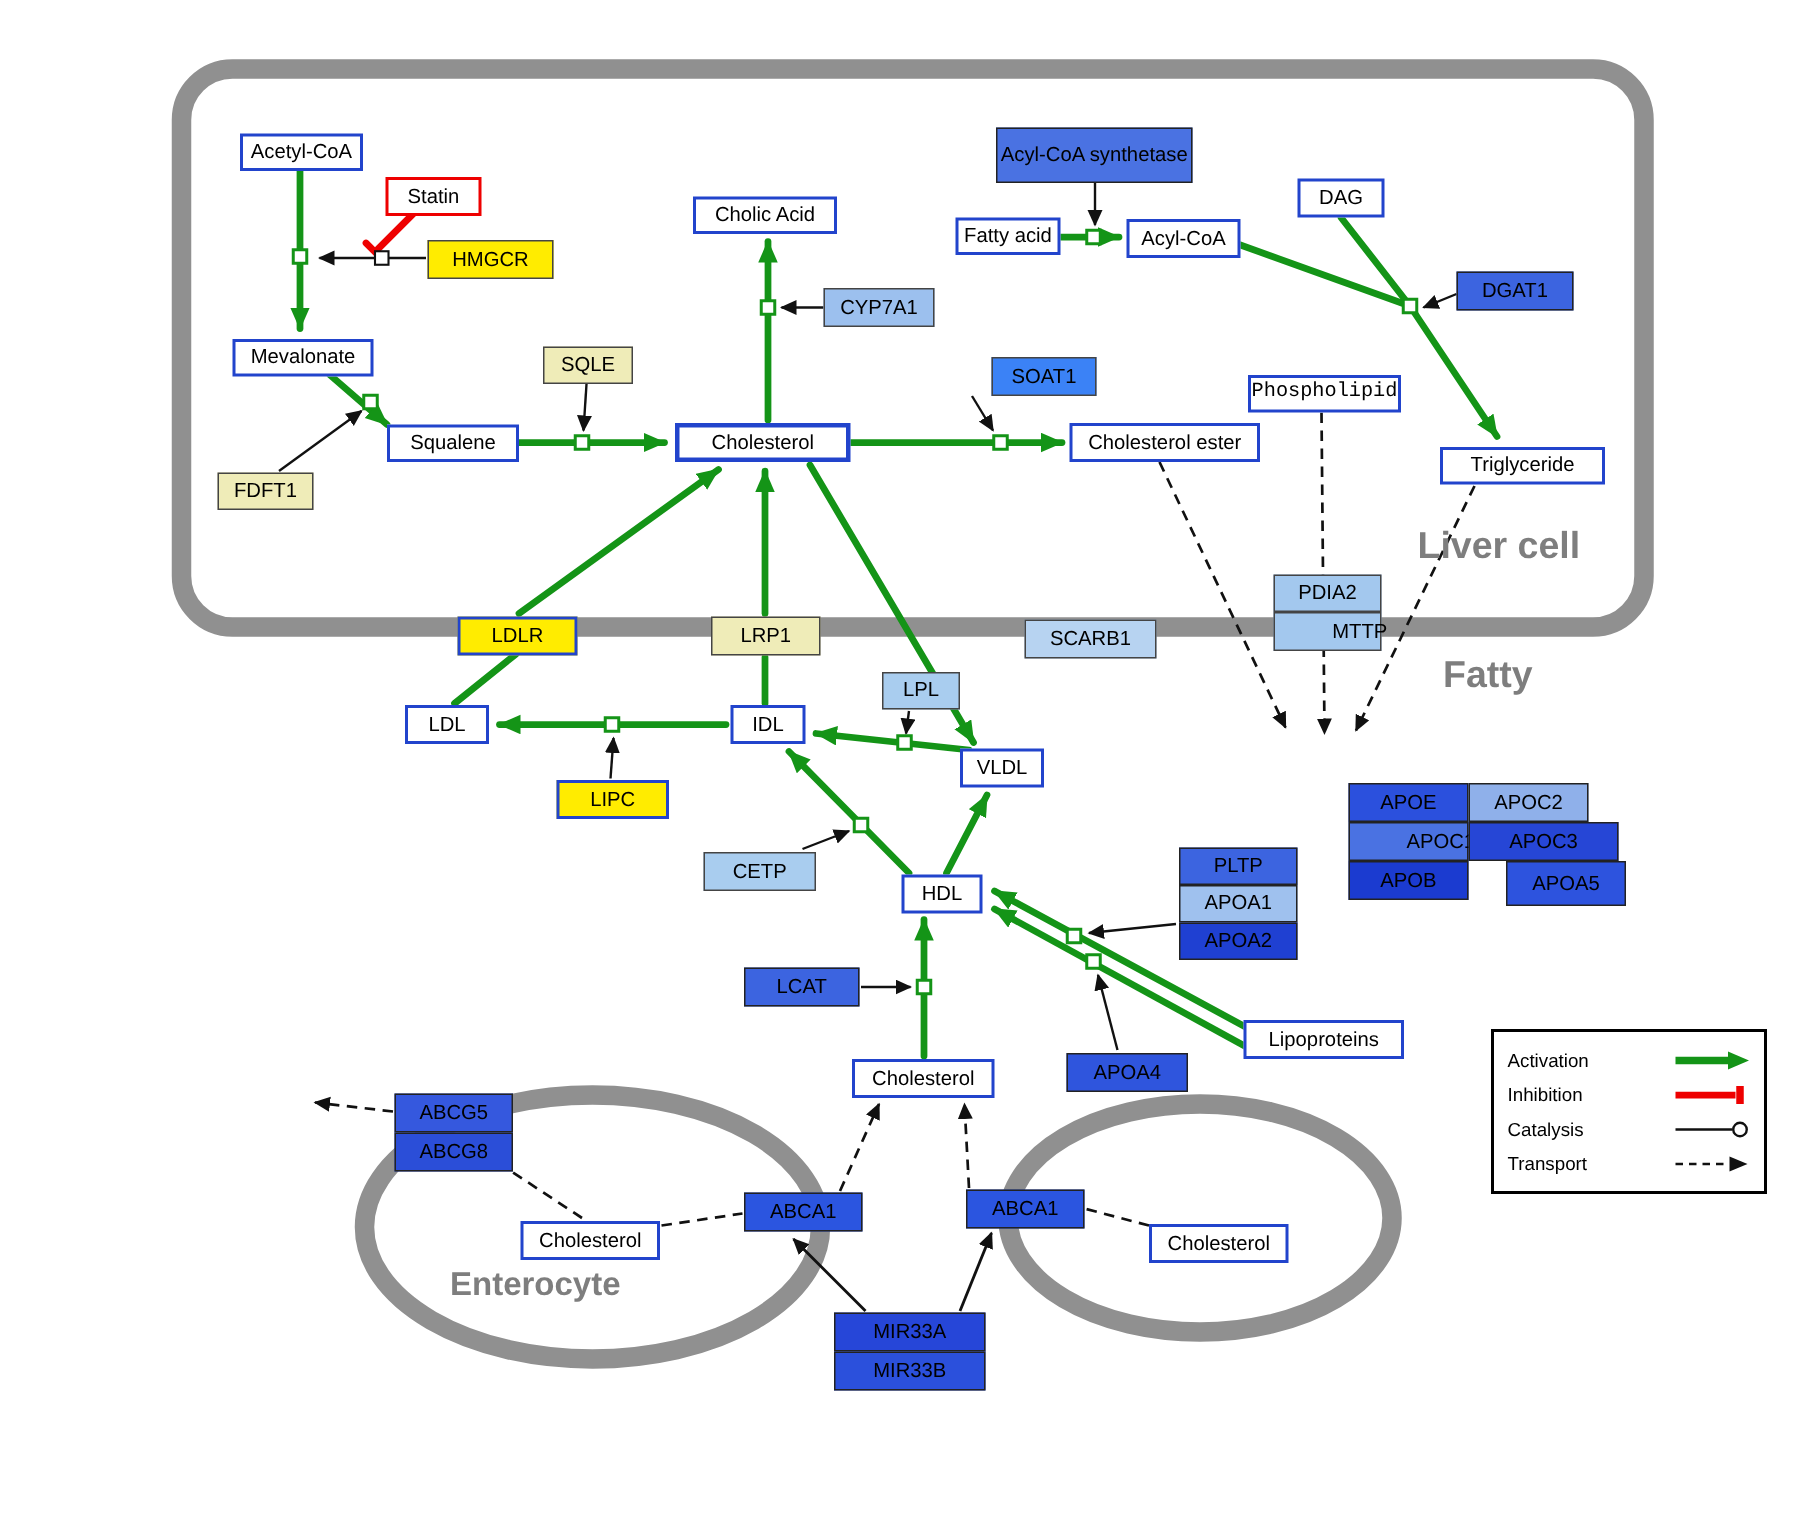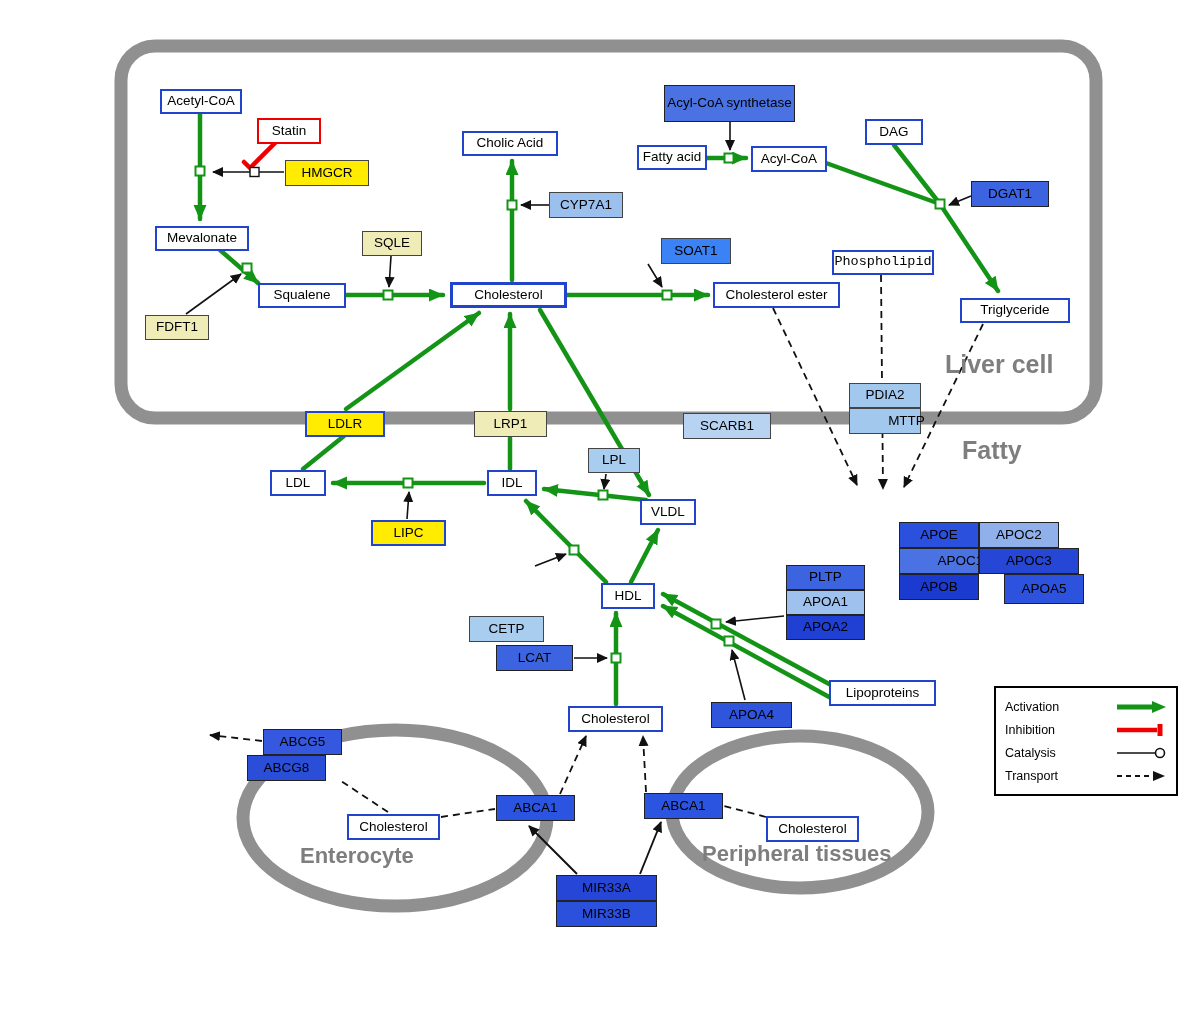--- a/index.html
+++ b/index.html
@@ -147,49 +147,48 @@
   <div class="node py" style="left:474px;top:411px;width:73px;height:26px;">LRP1</div>
   <div class="node lb" style="left:683px;top:413px;width:88px;height:26px;background:#b7d3f1;">SCARB1</div>
   <div class="node lb" style="left:849px;top:383px;width:72px;height:25px;background:#a3c8ee;">PDIA2</div>
   <div class="node lb" style="left:849px;top:408px;width:72px;height:26px;background:#a3c8ee;padding-left:44px;">MTTP</div>
 
   <div class="node" style="left:270px;top:470px;width:56px;height:26px;">LDL</div>
   <div class="node" style="left:487px;top:470px;width:50px;height:26px;">IDL</div>
   <div class="node lb" style="left:588px;top:448px;width:52px;height:25px;">LPL</div>
   <div class="node" style="left:640px;top:499px;width:56px;height:26px;">VLDL</div>
   <div class="node yellow" style="left:371px;top:520px;width:75px;height:26px;">LIPC</div>
-  <div class="node lb" style="left:469px;top:568px;width:75px;height:26px;margin-top:48px;">CETP</div>
+  <div class="node lb" style="left:469px;top:568px;width:75px;height:26px;">CETP</div>
   <div class="node" style="left:601px;top:583px;width:54px;height:26px;">HDL</div>
   <div class="node mb" style="left:786px;top:565px;width:79px;height:25px;background:#3c64e0;">PLTP</div>
   <div class="node mb" style="left:786px;top:590px;width:79px;height:25px;background:#9fc1ee;">APOA1</div>
   <div class="node mb" style="left:786px;top:615px;width:79px;height:25px;background:#1f40d2;">APOA2</div>
   <div class="node mb" style="left:899px;top:522px;width:80px;height:26px;background:#2b50dd;">APOE</div>
   <div class="node mb" style="left:979px;top:522px;width:80px;height:26px;background:#8fb0ea;">APOC2</div>
   <div class="node mb" style="left:899px;top:548px;width:80px;height:26px;background:#4a72e2;padding-left:44px;">APOC1</div>
   <div class="node mb" style="left:979px;top:548px;width:100px;height:26px;background:#2646d6;">APOC3</div>
   <div class="node mb" style="left:899px;top:574px;width:80px;height:26px;background:#1b3bd0;">APOB</div>
   <div class="node mb" style="left:1004px;top:574px;width:80px;height:30px;background:#2d53de;">APOA5</div>
   <div class="node mb" style="left:496px;top:645px;width:77px;height:26px;background:#3c64e0;">LCAT</div>
   <div class="node mb" style="left:711px;top:702px;width:81px;height:26px;background:#2f55dd;">APOA4</div>
   <div class="node" style="left:829px;top:680px;width:107px;height:26px;">Lipoproteins</div>
   <div class="node" style="left:568px;top:706px;width:95px;height:26px;">Cholesterol</div>
 
   <div class="node mb" style="left:263px;top:729px;width:79px;height:26px;background:#3558de;">ABCG5</div>
-  <div class="node mb" style="left:247px;top:755px;width:79px;height:26px;background:#2b4ed8;">ABCG8</div>
+  <div class="node mb" style="left:263px;top:755px;width:79px;height:26px;background:#2b4ed8;">ABCG8</div>
   <div class="node" style="left:347px;top:814px;width:93px;height:26px;">Cholesterol</div>
   <div class="node mb" style="left:496px;top:795px;width:79px;height:26px;background:#2b55e0;">ABCA1</div>
   <div class="node mb" style="left:644px;top:793px;width:79px;height:26px;background:#2b55e0;">ABCA1</div>
   <div class="node" style="left:766px;top:816px;width:93px;height:26px;">Cholesterol</div>
   <div class="node mb" style="left:556px;top:875px;width:101px;height:26px;background:#2646d8;">MIR33A</div>
   <div class="node mb" style="left:556px;top:901px;width:101px;height:26px;background:#2b50dc;">MIR33B</div>
 
   <div class="complabel" style="left:945px;top:350px;font-size:25px;">Liver cell</div>
   <div class="complabel" style="left:962px;top:436px;font-size:25px;">Fatty</div>
   <div class="complabel" style="left:300px;top:843px;font-size:22px;">Enterocyte</div>
-  <div class="complabel" style="left:702px;top:841px;font-size:22px;">Peripheral tissues</div>
 
   <div id="legend">
     <div class="legrow">
       <span>Activation</span>
       <svg width="52" height="14">
         <line x1="2" y1="7" x2="38" y2="7" stroke="#149417" stroke-width="5"></line>
         <polygon points="37,1 51,7 37,13" fill="#149417"></polygon>
       </svg>
     </div>
     <div class="legrow">

